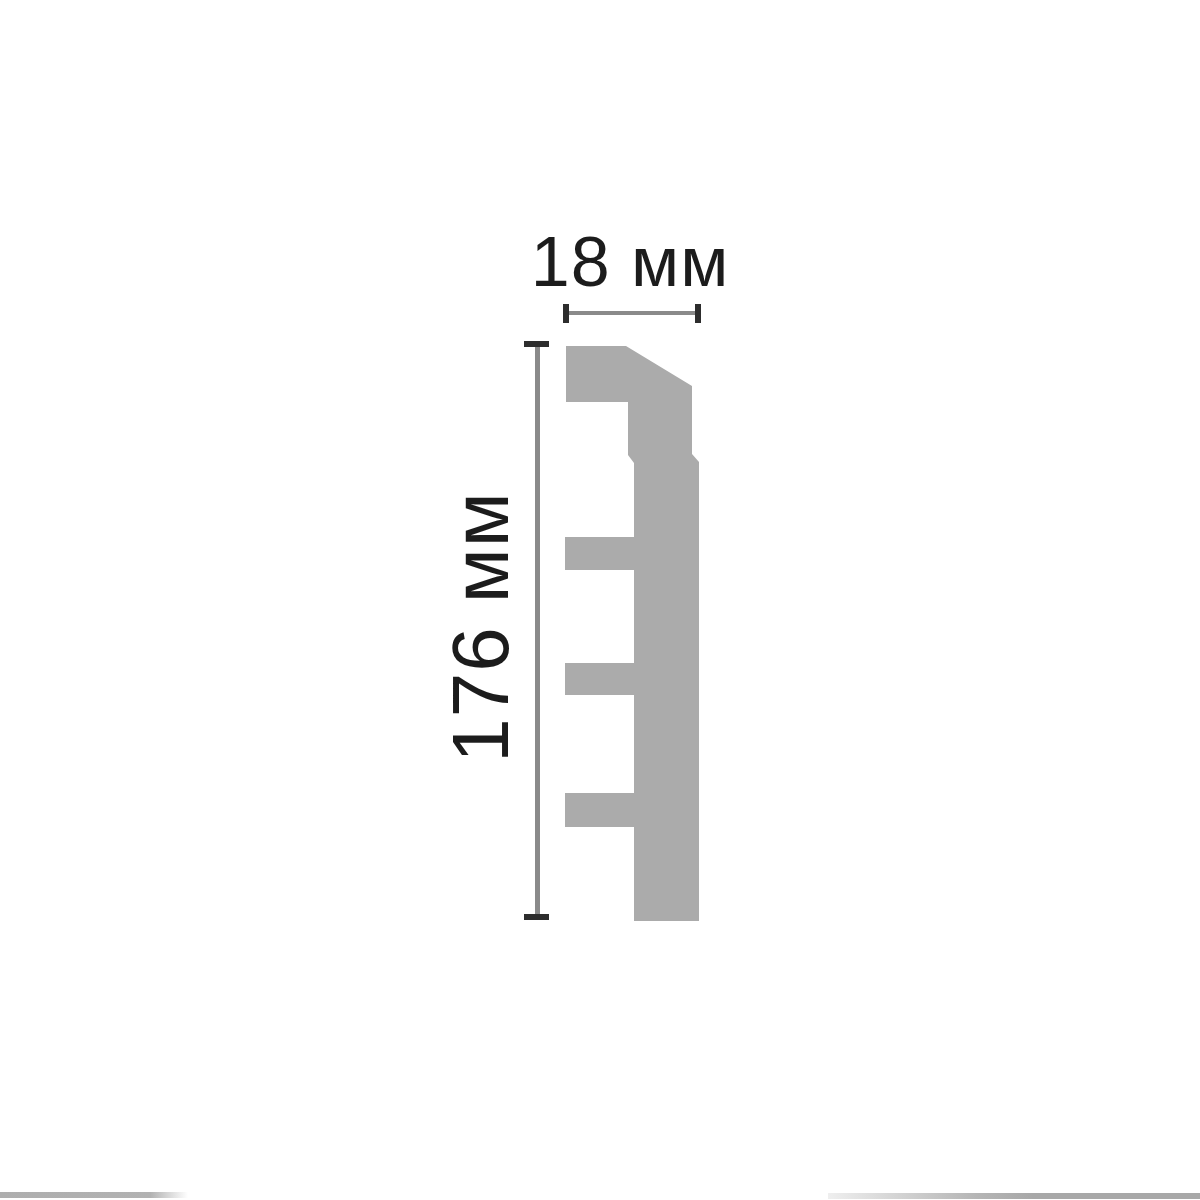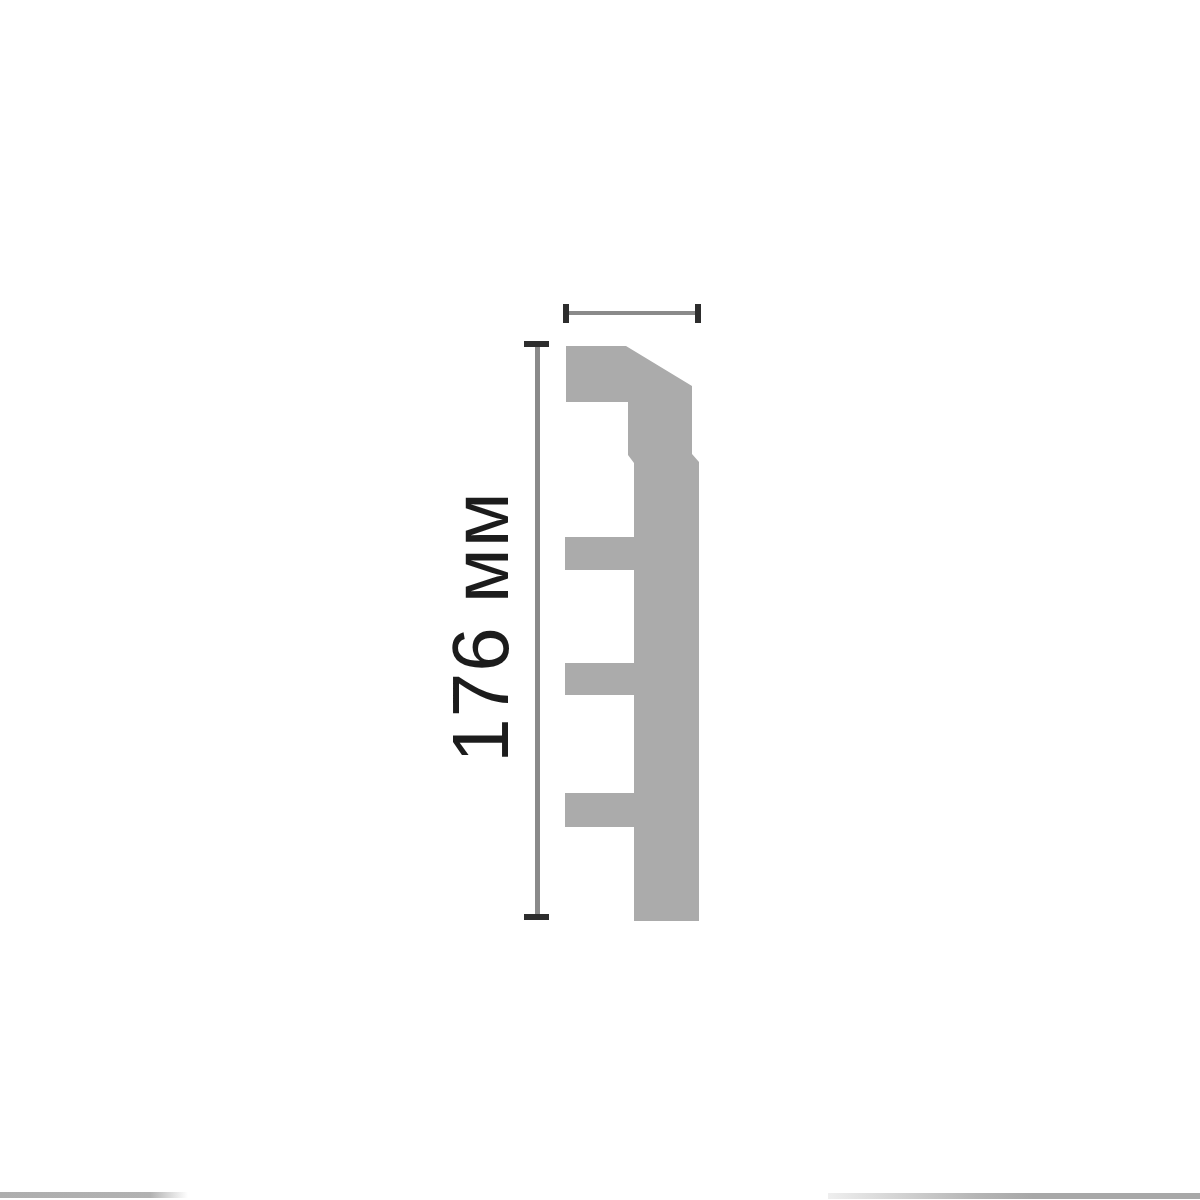--- a/index.html
+++ b/index.html
@@ -75,19 +75,20 @@
       <rect x="695" y="304" width="6" height="19" fill="#2d2d2d"></rect>
     </g>
 
     <g>
       <rect x="535" y="344" width="5" height="572" fill="#8a8a8a"></rect>
       <rect x="524" y="341" width="25" height="6" fill="#2d2d2d"></rect>
       <rect x="524" y="914" width="25" height="6" fill="#2d2d2d"></rect>
     </g>
   </svg>
 
+  <div class="dim-label dim-label-width">18 мм</div>
 
   <div class="dim-label dim-label-height">176 мм</div>
 
   <div class="edge-artifact edge-artifact-left"></div>
   <div class="edge-artifact edge-artifact-right"></div>
 
 </div>
 
 </body></html>

